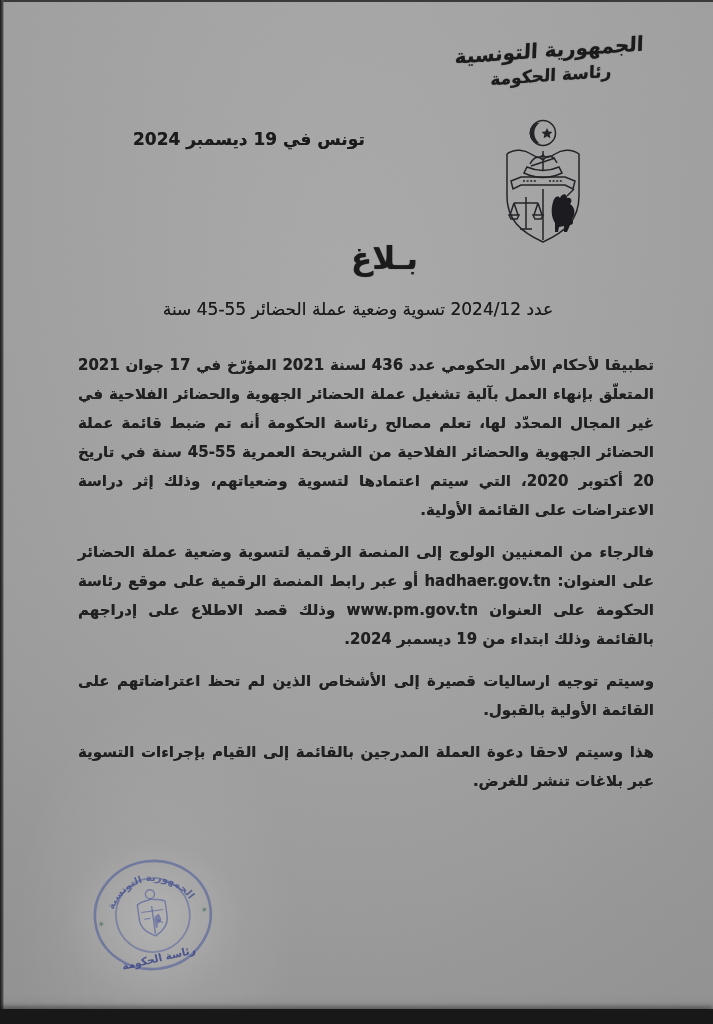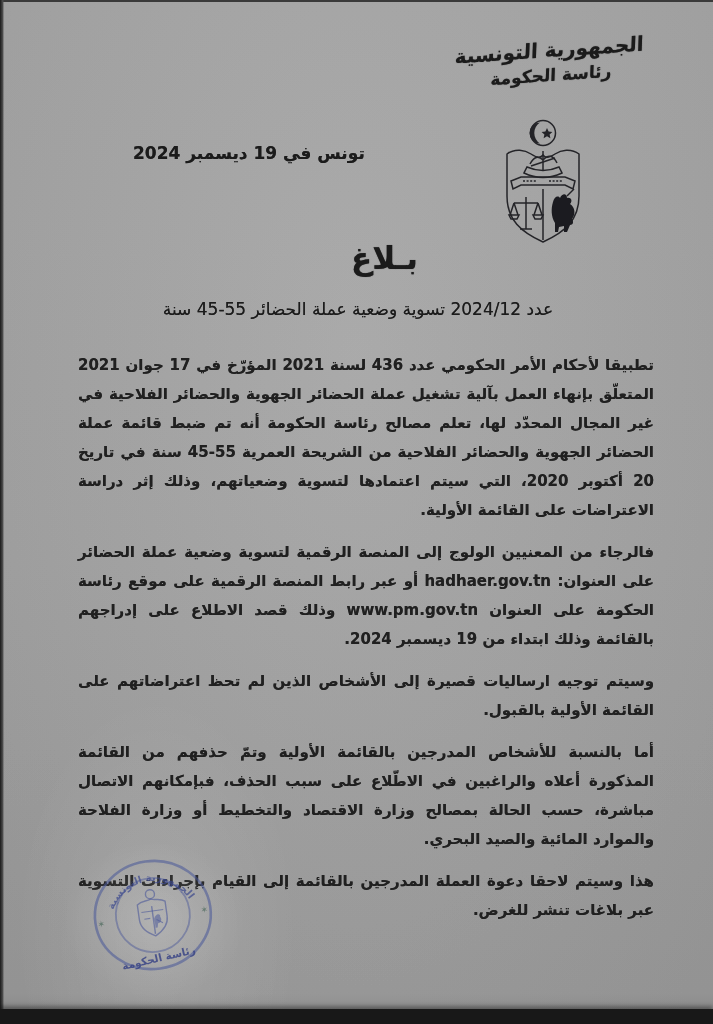--- a/index.html
+++ b/index.html
@@ -19,21 +19,21 @@
     box-shadow:0 -3px 4px rgba(0,0,0,.35);}
   .calligraphy{
     position:absolute;top:38px;left:452px;width:196px;text-align:center;
     transform:rotate(-4deg);font-weight:bold;direction:rtl;
     text-shadow:0 0 1px rgba(0,0,0,.55);
   }
   .cal1{font-size:20px;letter-spacing:-1px;transform:skewX(-6deg);}
   .cal2{font-size:17px;margin-top:3px;transform:skewX(-6deg);}
   .emblem{position:absolute;left:500px;top:119px;width:86px;height:126px;}
   .date-line{
-    position:absolute;top:143px;left:133px;direction:rtl;white-space:nowrap;
+    position:absolute;top:129px;left:133px;direction:rtl;white-space:nowrap;
     font-size:17px;font-weight:bold;text-shadow:0 0 .6px rgba(0,0,0,.6);text-align:right;
   }
   .title{
     position:absolute;top:240px;left:0;width:100%;margin:0;text-align:center;
     font-size:31px;font-weight:bold;letter-spacing:2px;direction:rtl;
     transform:translateX(28px);text-shadow:0 0 .8px rgba(0,0,0,.65);
   }
   .subtitle{
     position:absolute;top:299px;left:62px;width:592px;margin:0;text-align:center;
     font-size:17px;font-weight:normal;direction:rtl;text-shadow:0 0 .6px rgba(0,0,0,.6);
@@ -93,21 +93,20 @@
 
   <div class="date-line">تونس في 19 ديسمبر 2024</div>
 
   <h1 class="title">بـلاغ</h1>
   <h2 class="subtitle">عدد 2024/12 تسوية وضعية عملة الحضائر  55-45 سنة</h2>
 
   <div class="body">
     <p>تطبيقا لأحكام الأمر الحكومي عدد 436 لسنة 2021 المؤرّخ في 17 جوان 2021 المتعلّق بإنهاء العمل بآلية تشغيل عملة الحضائر الجهوية والحضائر الفلاحية في غير المجال المحدّد لها، تعلم مصالح رئاسة الحكومة أنه تم ضبط قائمة عملة الحضائر الجهوية والحضائر الفلاحية من الشريحة العمرية 55-45 سنة في تاريخ 20 أكتوبر 2020، التي سيتم اعتمادها لتسوية وضعياتهم، وذلك إثر دراسة الاعتراضات على القائمة الأولية.</p>
     <p>فالرجاء من المعنيين الولوج إلى المنصة الرقمية لتسوية وضعية عملة الحضائر على العنوان: hadhaer.gov.tn أو عبر رابط المنصة الرقمية على موقع رئاسة الحكومة على العنوان www.pm.gov.tn وذلك قصد الاطلاع على إدراجهم بالقائمة وذلك ابتداء من 19 ديسمبر 2024.</p>
     <p>وسيتم توجيه ارساليات قصيرة إلى الأشخاص الذين لم تحظ اعتراضاتهم على القائمة الأولية بالقبول.</p>
-    <p>أما بالنسبة للأشخاص المدرجين بالقائمة الأولية وتمّ حذفهم من القائمة المذكورة أعلاه والراغبين في الاطّلاع على سبب الحذف، فبإمكانهم الاتصال مباشرة، حسب الحالة بمصالح وزارة الاقتصاد والتخطيط أو وزارة الفلاحة والموارد المائية والصيد البحري.</p>
     <p>هذا وسيتم لاحقا دعوة العملة المدرجين بالقائمة إلى القيام بإجراءات التسوية عبر بلاغات تنشر للغرض.</p>
   </div>
 
   <div class="stamp-halo"></div>
   <svg class="stamp" viewBox="0 0 138 128">
     <defs>
       <path id="stampTopArc" d="M 26,70 A 43,43 0 0 1 112,70"></path>
     </defs>
     <g transform="rotate(-8 69 62)">
       <ellipse cx="69" cy="61" rx="58" ry="54" fill="none" stroke="rgba(72,86,152,.60)" stroke-width="2.6"></ellipse>

